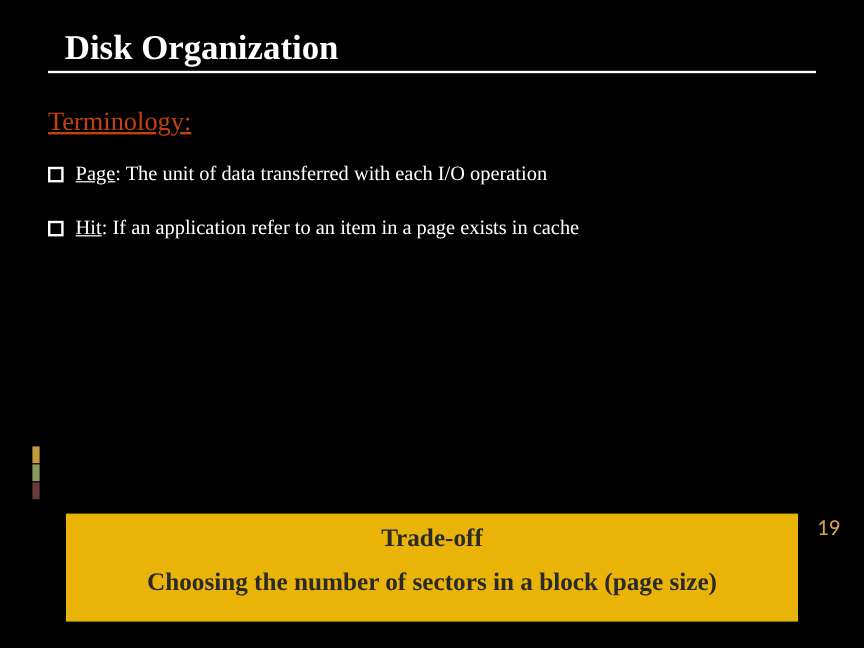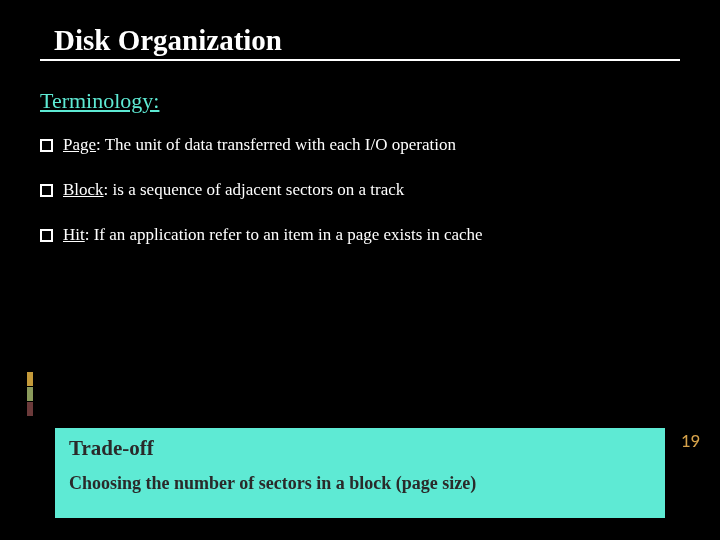--- a/index.html
+++ b/index.html
@@ -43,21 +43,21 @@
     background: #fff;
     margin-top: 2px;
   }
   .content {
     position: absolute;
     top: 88px;
     left: 40px;
     right: 40px;
   }
   .subtitle {
-    color: #5eead4;
+    color: #c2410c;
     font-size: 22px;
     text-decoration: underline;
     margin-bottom: 20px;
   }
   .bullet-list {
     color: #fff;
     font-size: 17px;
   }
   .bullet-item {
     margin-bottom: 22px;
@@ -82,34 +82,34 @@
   }
   .bullet-justify .bullet-text {
     text-align: justify;
   }
   .tradeoff-box {
     position: absolute;
     left: 55px;
     right: 55px;
     top: 428px;
     height: 90px;
-    background: #5eead4;
+    background: #eab308;
     box-sizing: border-box;
     padding: 8px 14px 8px 14px;
-    text-align: left;
+    text-align: center;
   }
   .tradeoff-title {
     color: #2a2a2a;
     font-size: 21px;
     font-weight: bold;
     margin-bottom: 12px;
   }
   .tradeoff-body {
     color: #2a2a2a;
-    font-size: 18px;
+    font-size: 21px;
     font-weight: bold;
   }
   .accent-stripes {
     position: absolute;
     left: 27px;
     top: 372px;
     width: 6px;
   }
   .stripe {
     height: 14px;
@@ -140,24 +140,20 @@
   <div class="content">
     <div class="subtitle">Terminology:</div>
 
     <div class="bullet-list">
 
       <div class="bullet-item">
         <div class="bullet-marker"></div>
         <div class="bullet-text"><span class="term">Page</span><span>: The unit of data transferred with each I/O operation</span></div>
       </div>
 
-      <div class="bullet-item">
-        <div class="bullet-marker"></div>
-        <div class="bullet-text"><span class="term">Block</span><span>: is a sequence of adjacent sectors on a track</span></div>
-      </div>
 
 
       <div class="bullet-item bullet-justify">
         <div class="bullet-marker"></div>
         <div class="bullet-text"><span class="term">Hit</span><span>: If an application refer to an item in a page exists in cache</span></div>
       </div>
 
     </div>
   </div>
 

